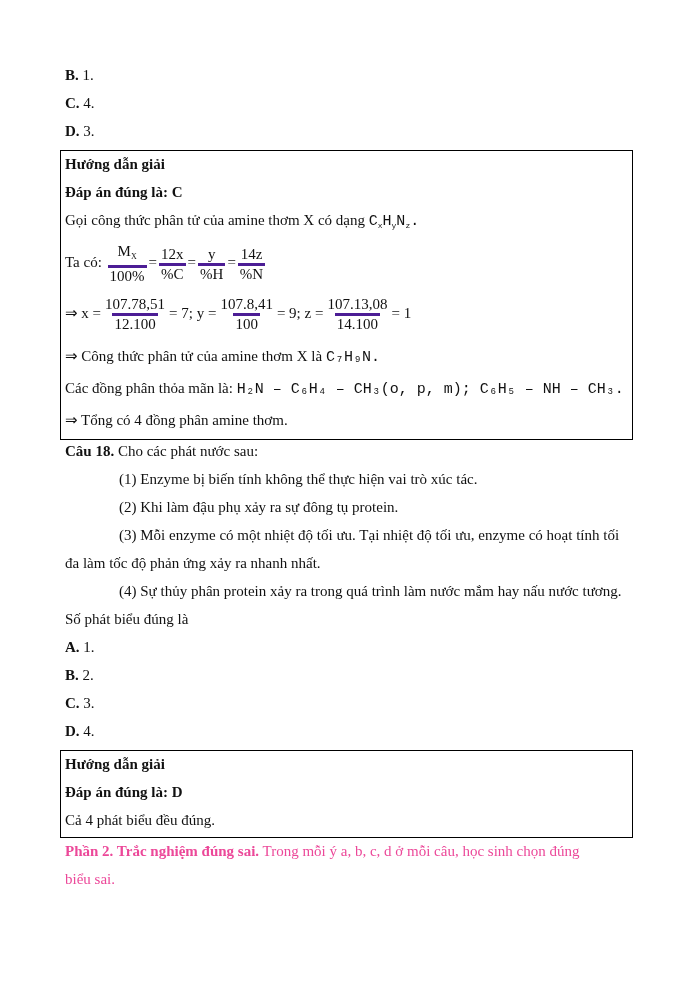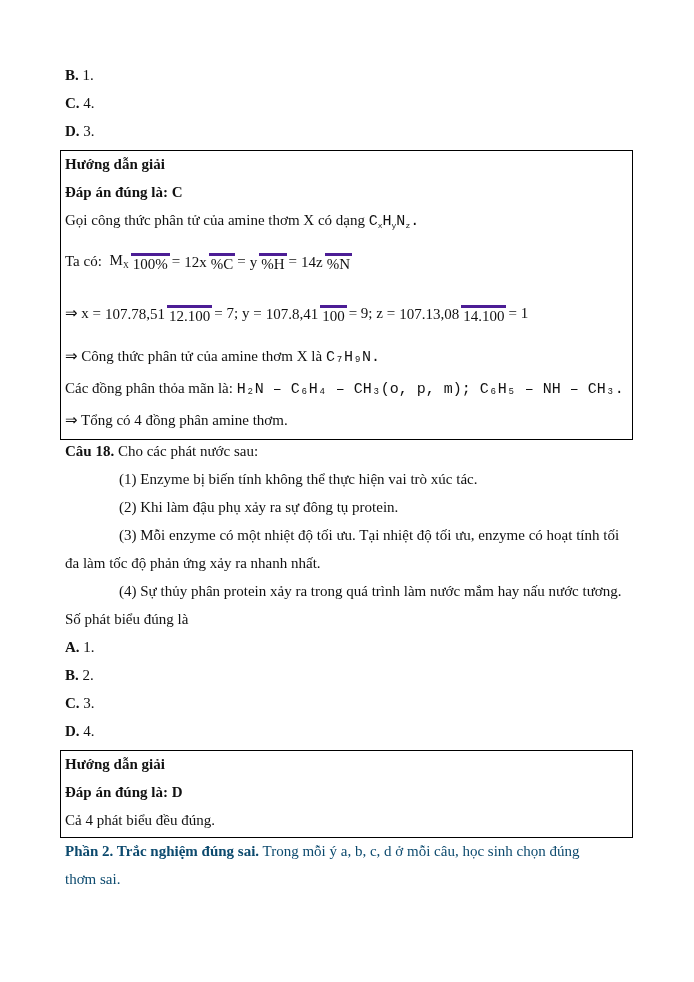--- a/index.html
+++ b/index.html
@@ -4,22 +4,22 @@
 <style>
   html, body { margin: 0; padding: 0; background: #ffffff; }
   body {
     width: 694px; height: 982px; position: relative; overflow: hidden;
     font-family: "Liberation Serif", serif; font-size: 15px; color: #111;
   }
   .line { position: absolute; left: 65px; white-space: nowrap; line-height: 18px; }
   .b { font-weight: bold; }
   .box { position: absolute; left: 60px; width: 573px; border: 1.3px solid #000; box-sizing: border-box; }
   .indent { left: 82px; margin-left: 37px; }
-  .red { color: #0c4a6e; }
-  .frac { display: inline-flex; flex-direction: row; align-items: center; vertical-align: middle; margin: 0 2px; font-size: 15px; }
+  .red { color: #ec4899; }
+  .frac { display: inline-flex; flex-direction: column; align-items: center; vertical-align: middle; margin: 0 2px; font-size: 15px; }
   .frac .num { padding: 0 2px; line-height: 17px; }
   .frac .den { border-top: 3px solid #4c1d95; padding: 0 2px; line-height: 17px; }
   .math { font-family: Liberation Mono, monospace; }
   sub { font-size: 8px; vertical-align: -3px; }
 </style>
 </head>
 <body>
 
 <div class="line" style="top:66px"><span class="b">B.</span><span> 1.</span></div>
 <div class="line" style="top:94px"><span class="b">C.</span><span> 4.</span></div>
@@ -77,13 +77,13 @@
 <div class="line" style="top:666px"><span class="b">B.</span><span> 2.</span></div>
 <div class="line" style="top:694px"><span class="b">C.</span><span> 3.</span></div>
 <div class="line" style="top:722px"><span class="b">D.</span><span> 4.</span></div>
 
 <div class="box" style="top:750px; height:88px"></div>
 <div class="line b" style="top:755px">Hướng dẫn giải</div>
 <div class="line b" style="top:783px">Đáp án đúng là: D</div>
 <div class="line" style="top:811px">Cả 4 phát biểu đều đúng.</div>
 
 <div class="line red" style="top:842px"><span class="b">Phần 2. Trắc nghiệm đúng sai.</span><span> Trong mỗi ý a, b, c, d ở mỗi câu, học sinh chọn đúng</span></div>
-<div class="line red" style="top:870px">thơm sai.</div>
+<div class="line red" style="top:870px">biểu sai.</div>
 
 </body></html>

